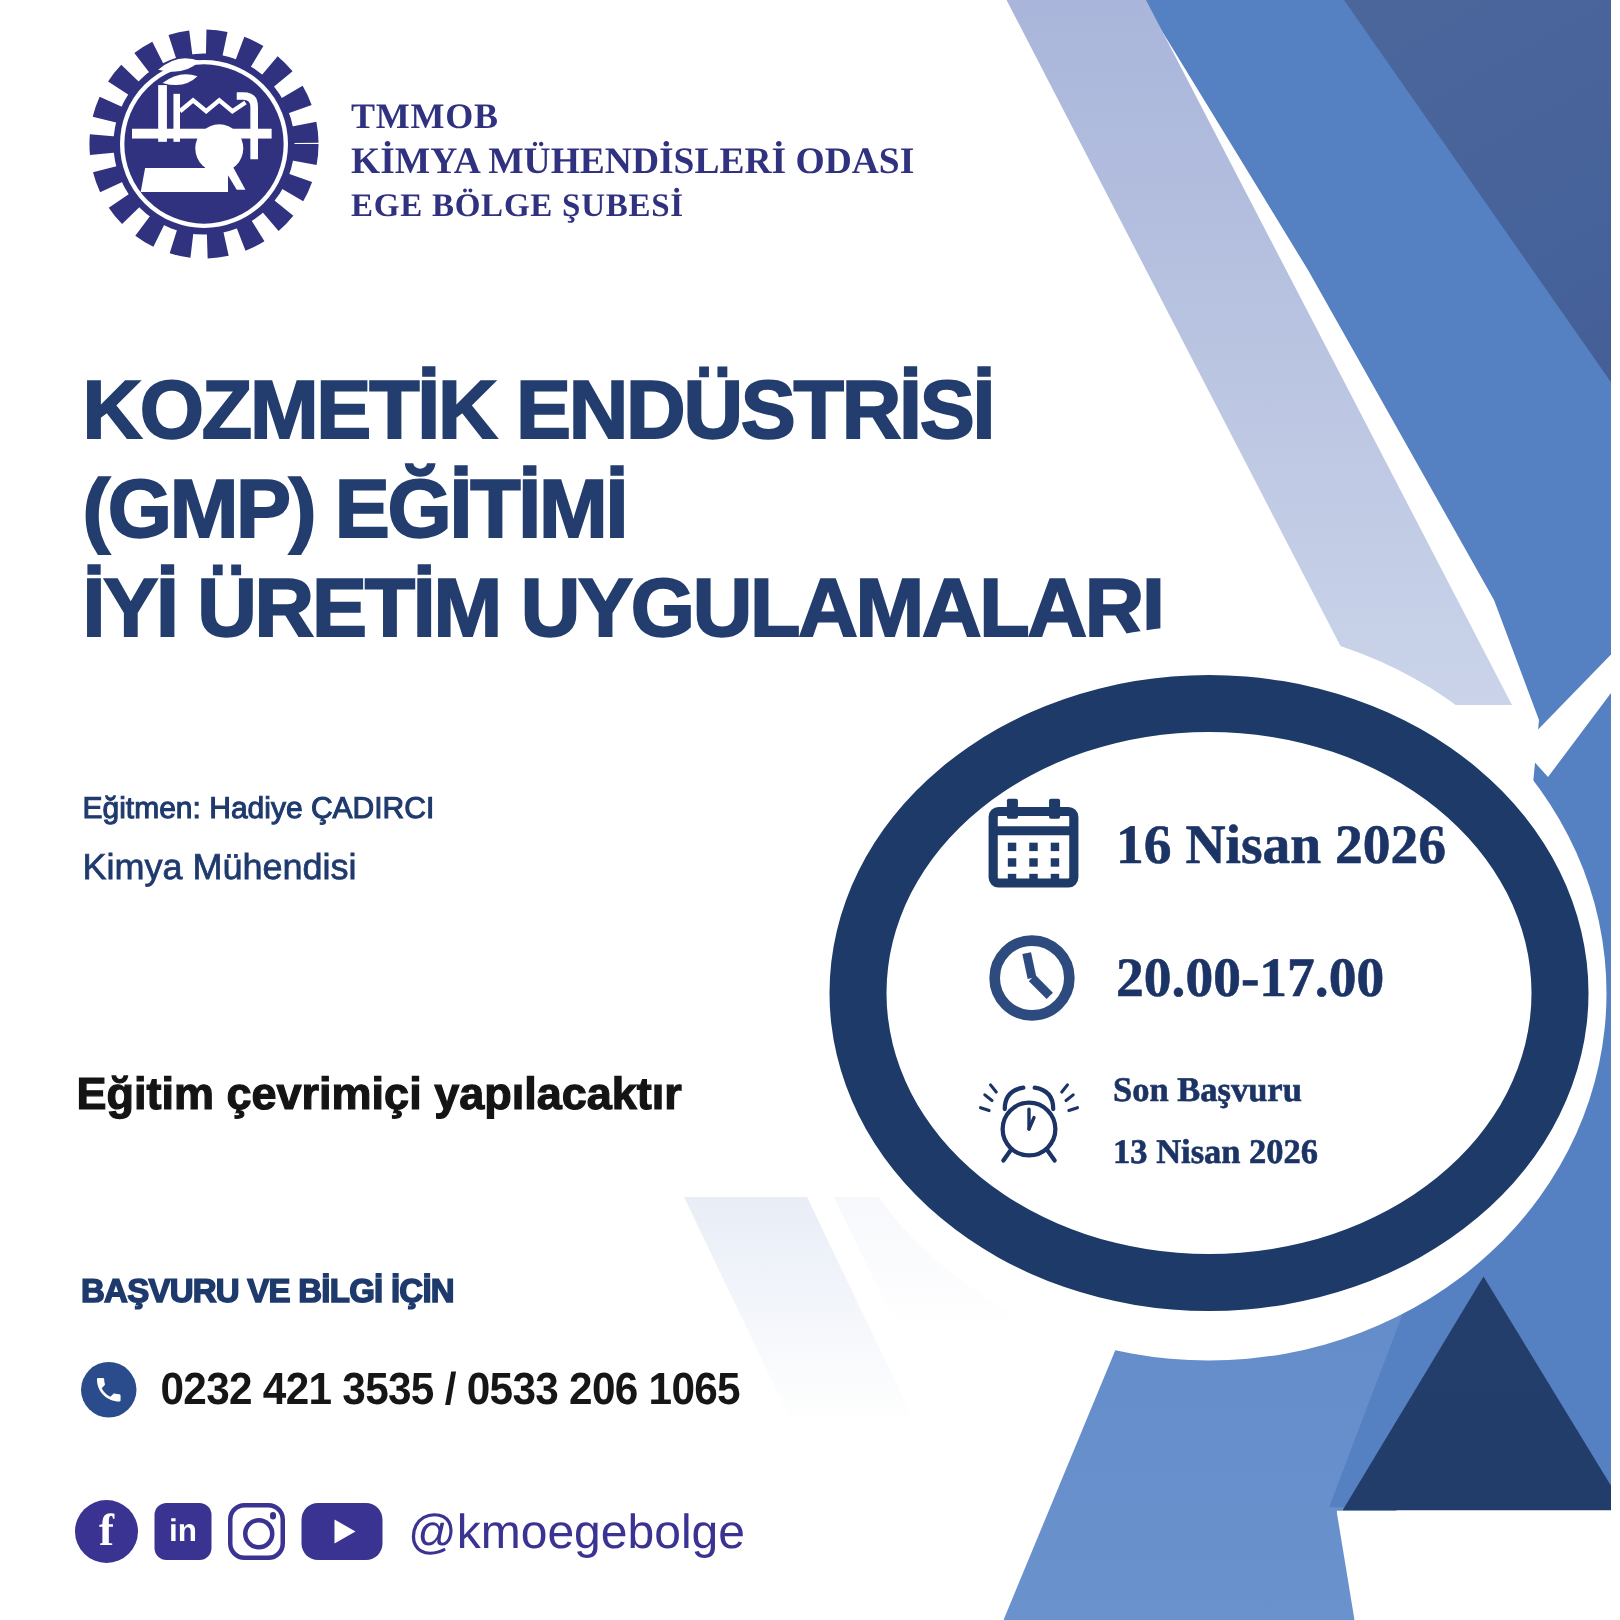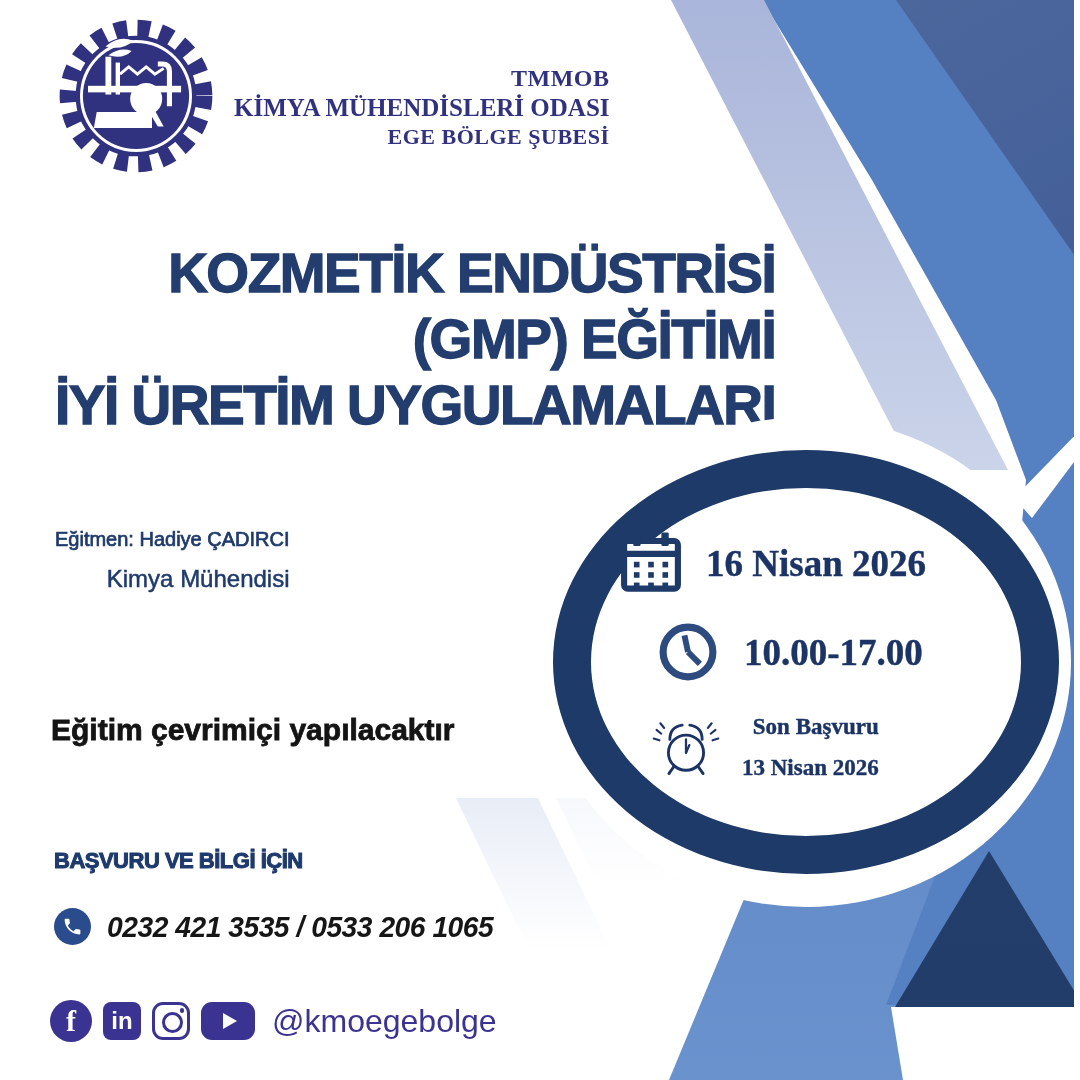--- a/index.html
+++ b/index.html
@@ -1,17 +1,17 @@
 <!DOCTYPE html>
 <html><head>
 <meta charset="utf-8">
 <style>
   html,body{margin:0;padding:0;background:#ffffff;}
   .poster{position:relative;width:1068px;height:1080px;margin:0 auto;overflow:hidden;
-          background:#ffffff;font-family:"Liberation Sans",sans-serif;text-align:right;}
+          background:#ffffff;font-family:"Liberation Sans",sans-serif;}
   .abs{position:absolute;}
   .deco{position:absolute;inset:0;pointer-events:none;}
 
   
   .deco-b-stripe2{background:linear-gradient(to bottom,#9db3da 0%,#d8dfef 45%,rgba(255,255,255,0) 82%);
     clip-path:polygon(550px 798px,682px 798px,817px 1080px,685px 1080px);}
   .deco-b-stripe1{background:linear-gradient(to bottom,#7495cb 0%,#b9c8e5 45%,rgba(255,255,255,0) 88%);
     clip-path:polygon(450px 798px,532px 798px,667px 1080px,585px 1080px);}
   .deco-b-band-left{background:linear-gradient(to top,#6a92cd 0%,#5781c0 60%);
     clip-path:polygon(663px 1080px,897px 1080px,1020px 760px,835px 665px);}
@@ -42,34 +42,34 @@
   .brand-l2{font-size:25px;font-weight:700;}
   .brand-l3{font-size:22px;font-weight:600;letter-spacing:0.5px;}
   .main-title{left:49px;top:240px;color:#223d6e;font-size:55px;font-weight:700;
               line-height:66px;letter-spacing:-1.5px;-webkit-text-stroke:1.3px #223d6e;}
   .instructor{left:49px;top:528px;color:#1f3a6d;}
   .instr-1{font-size:20px;font-weight:400;-webkit-text-stroke:0.7px #1f3a6d;}
   .instr-2{font-size:24px;font-weight:400;margin-top:14px;-webkit-text-stroke:0.5px #1f3a6d;}
   .note{left:45px;top:713px;color:#141414;font-size:30px;font-weight:700;-webkit-text-stroke:0.8px #141414;}
   .contact-heading{left:48px;top:848px;color:#1e3a6d;font-size:22px;font-weight:700;
                    letter-spacing:-0.5px;-webkit-text-stroke:1px #1e3a6d;}
-  .contact-row{position:absolute;display:flex;align-items:center;gap:16px;font-style:italic;}
+  .contact-row{position:absolute;display:flex;align-items:center;gap:16px;}
   .contact-badge{width:37px;height:37px;border-radius:50%;background:#2b4c8c;display:flex;
                  align-items:center;justify-content:center;flex:0 0 auto;}
   .contact-text{color:#161616;font-size:30px;font-weight:700;letter-spacing:-0.5px;
                 transform:scaleX(0.94);transform-origin:left center;white-space:nowrap;}
 
   
   .social-row{left:44px;top:1000px;display:flex;align-items:center;gap:11px;}
   .soc{--sc:#3a3391;}
   .soc-fb{width:42px;height:42px;border-radius:50%;background:var(--sc);color:#fff;display:flex;
           align-items:center;justify-content:center;font-size:30px;font-weight:700;
           font-family:"Liberation Serif",serif;}
   .soc-li{width:38px;height:38px;border-radius:8px;background:var(--sc);color:#fff;display:flex;
-          align-items:center;justify-content:center;font-size:24px;font-weight:700;}
+          align-items:center;justify-content:center;font-size:21px;font-weight:700;}
   .soc-ig{width:38px;height:38px;border-radius:11px;border:3.5px solid var(--sc);box-sizing:border-box;
           position:relative;}
   .soc-ig .lens{position:absolute;left:50%;top:50%;width:15px;height:15px;margin:-9.5px 0 0 -9.5px;
           border:3.5px solid var(--sc);border-radius:50%;}
   .soc-ig .dot{position:absolute;right:3px;top:3px;width:4.5px;height:4.5px;border-radius:50%;
           background:var(--sc);}
   .soc-yt{width:54px;height:38px;border-radius:11px;background:var(--sc);display:flex;
           align-items:center;justify-content:center;}
   .soc-yt .tri{width:0;height:0;border-left:14px solid #fff;border-top:8.5px solid transparent;
           border-bottom:8.5px solid transparent;margin-left:3px;}
@@ -125,21 +125,21 @@
   <div class="abs instructor">
     <div class="instr-1">Eğitmen: Hadiye ÇADIRCI</div>
     <div class="instr-2">Kimya Mühendisi</div>
   </div>
 
   <div class="abs note">Eğitim çevrimiçi yapılacaktır</div>
 
   <div class="abs circle-surround"></div>
   <div class="abs event-ring"></div>
 
-  <div class="event-row" style="left:612px;top:530px;gap:22px;">
+  <div class="event-row" style="left:650px;top:530px;gap:22px;">
     <svg width="66" height="66" viewBox="0 0 54 54">
       <rect x="5" y="9" width="44" height="39" rx="3" fill="#ffffff" stroke="#1d3a68" stroke-width="5"></rect>
       <line x1="5" y1="19.5" x2="49" y2="19.5" stroke="#1d3a68" stroke-width="5"></line>
       <rect x="12.5" y="2" width="6" height="11" rx="1" fill="#1d3a68"></rect>
       <rect x="35.5" y="2" width="6" height="11" rx="1" fill="#1d3a68"></rect>
       <g fill="#1d3a68">
         <rect x="13" y="26" width="4.6" height="4.6"></rect>
           <rect x="24.7" y="26" width="4.6" height="4.6"></rect>
           <rect x="36.4" y="26" width="4.6" height="4.6"></rect>
         <rect x="13" y="34.5" width="4.6" height="4.6"></rect>
@@ -152,21 +152,21 @@
     </svg>
     <span class="event-text" style="font-size:37px;">16 Nisan 2026</span>
   </div>
 
   <div class="event-row" style="left:650px;top:620px;gap:24px;">
     <svg width="64" height="64" viewBox="0 0 54 54">
       <circle cx="27" cy="27" r="21" fill="#ffffff" stroke="#2d4b7f" stroke-width="6"></circle>
       <line x1="27" y1="27" x2="24" y2="13" stroke="#2d4b7f" stroke-width="5"></line>
       <line x1="27" y1="27" x2="37" y2="37" stroke="#2d4b7f" stroke-width="5"></line>
     </svg>
-    <span class="event-text" style="font-size:37px;">10.00-17.00</span>
+    <span class="event-text" style="font-size:37px;">20.00-17.00</span>
   </div>
 
   <div class="event-row" style="left:642px;top:706px;gap:18px;">
     <svg width="76" height="80" viewBox="0 0 80 84">
       <g stroke="#1c3465" fill="none" stroke-linecap="round">
         <circle cx="40" cy="48" r="18.5" fill="#ffffff" stroke-width="3"></circle>
         <path d="M40 48 L40 34" stroke-width="2.4"></path>
         <path d="M40 48 L43.5 40" stroke-width="2.4"></path>
         <path d="M23 34 Q23 21 36 19" stroke-width="3"></path>
         <path d="M57 34 Q57 21 44 19" stroke-width="3"></path>

